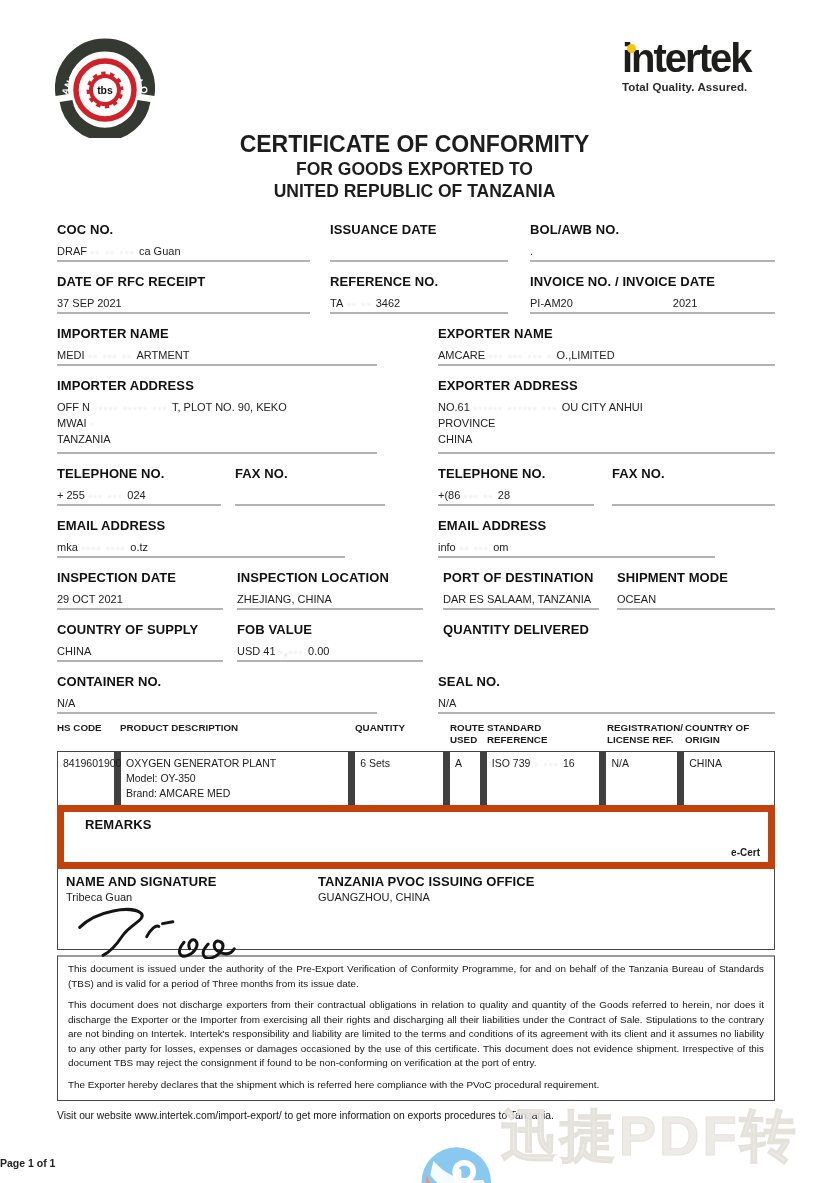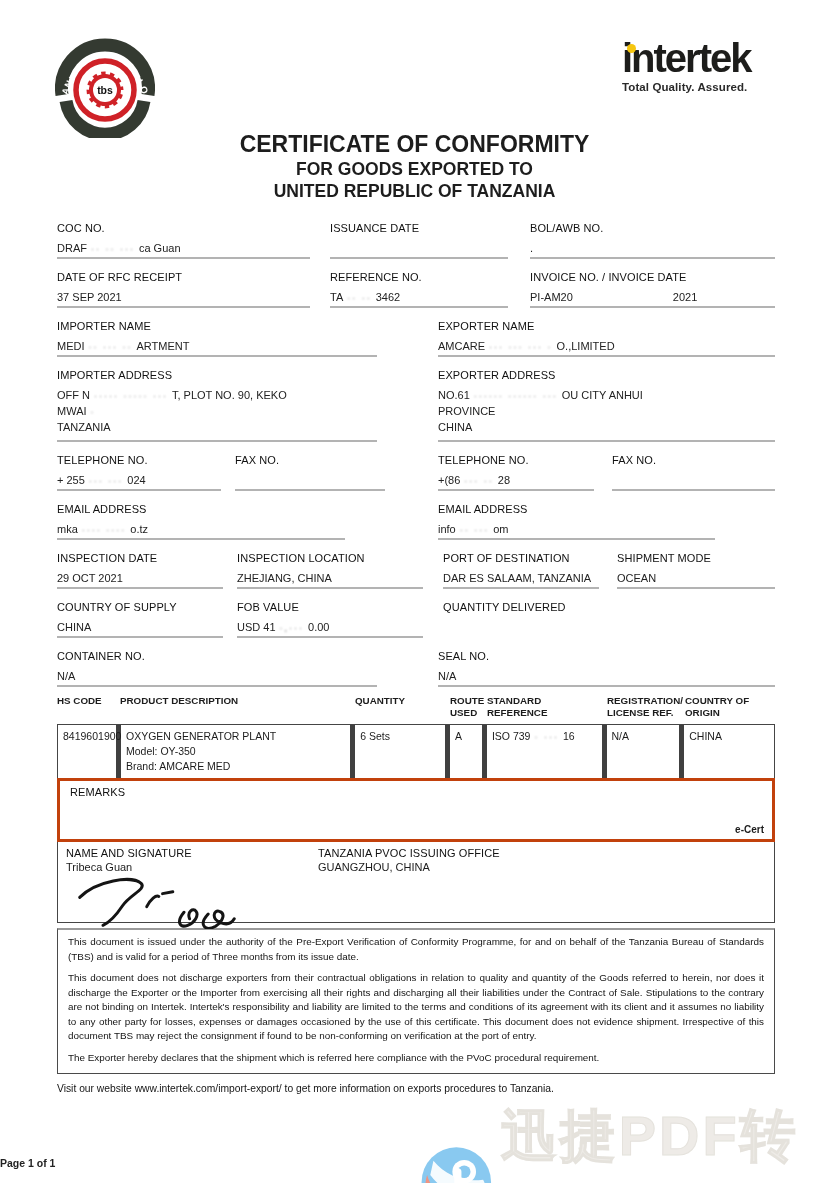--- a/index.html
+++ b/index.html
@@ -15,21 +15,21 @@
   .itk-tag { font-weight:bold; font-size:11.5px; color:#2a2a2a; margin-top:3px; letter-spacing:0.1px; }
 
   .title { position:absolute; top:130px; left:0; width:100%; text-align:center; color:#1d1d1d; }
   .title .t1 { font-size:23px; font-weight:bold; line-height:28px; }
   .title .t2, .title .t3 { font-size:17.5px; font-weight:bold; line-height:22px; }
 
   
   .content { position:absolute; left:57px; top:0; width:718px; }
   .sec { display:flex; }
   .field { margin-bottom:12px; }
-  .lbl { font-size:11px; font-weight:normal; color:#111; margin-bottom:8px; letter-spacing:0.1px; }
+  .lbl { font-size:13px; font-weight:bold; color:#111; margin-bottom:8px; letter-spacing:0.1px; }
   .val { font-size:11px; color:#222; min-height:17px; padding-bottom:2px; border-bottom:2px solid #b3b3b3; white-space:nowrap; overflow:hidden; }
   .addr .val { border-bottom:none; min-height:16px; padding-bottom:0; }
   .addr .addr-wrap { border-bottom:2px solid #b3b3b3; padding-bottom:3px; }
   .redact { color:#6f6f6f; filter:blur(0.8px); font-size:9px; letter-spacing:2px; margin:0 4px; }
   .gap-inv { display:inline-block; width:100px; }
 
   .c1 { width:273px; padding-right:20px; }
   .c2 { width:200px; padding-right:22px; }
   .c3 { width:245px; }
   .halfL { width:350px; padding-right:30px; }
@@ -39,26 +39,26 @@
   .q3 { width:174px; padding-right:18px; }
   .q4 { width:158px; }
   .w-supply3 { width:332px; }
 
   .form-start { margin-top:222px; }
 
   
   .gt-head { display:flex; margin-top:2px; margin-bottom:5px; }
   .gt-head .h { font-size:9.8px; font-weight:bold; line-height:12px; padding-right:4px; }
   .gt-box { border:1px solid #454545; display:flex; }
-  .cell { border-right:5px solid #404040; padding:4px 5px; font-size:10.5px; line-height:15px; min-height:52px; }
+  .cell { border-right:7px solid #404040; padding:4px 5px; font-size:10.5px; line-height:15px; min-height:52px; }
   .cell:last-child { border-right:none; }
   .ghs { width:63px; } .gdesc { width:235px; } .gqty { width:95px; } .grt { width:37px; }
   .gstd { width:120px; } .greg { width:78px; } .gorig { width:90px; }
 
-  .remarks-box { border:3px solid #c2410c; margin-top:-1px; height:64px; position:relative; padding:5px 10px; }
+  .remarks-box { border:7px solid #c2410c; margin-top:-1px; height:64px; position:relative; padding:5px 21px; }
   .ecert { position:absolute; right:8px; bottom:4px; font-size:10px; font-weight:bold; }
 
   .sig-box { border:1px solid #454545; margin-top:-1px; height:82px; display:flex; padding:5px 8px; }
   .sig-left { width:252px; }
   .sig-name { font-size:11px; margin-top:2px; }
   .sig-svg { margin-top:2px; margin-left:4px; }
 
   
   .legal-box { border:1px solid #4a4a4a; border-top:2px solid #9a9a9a; margin-top:5px; padding:5px 10px 6px 10px; }
   .legal-box p { font-size:9.9px; line-height:14.5px; text-align:justify; color:#141414; margin-bottom:7px; }

